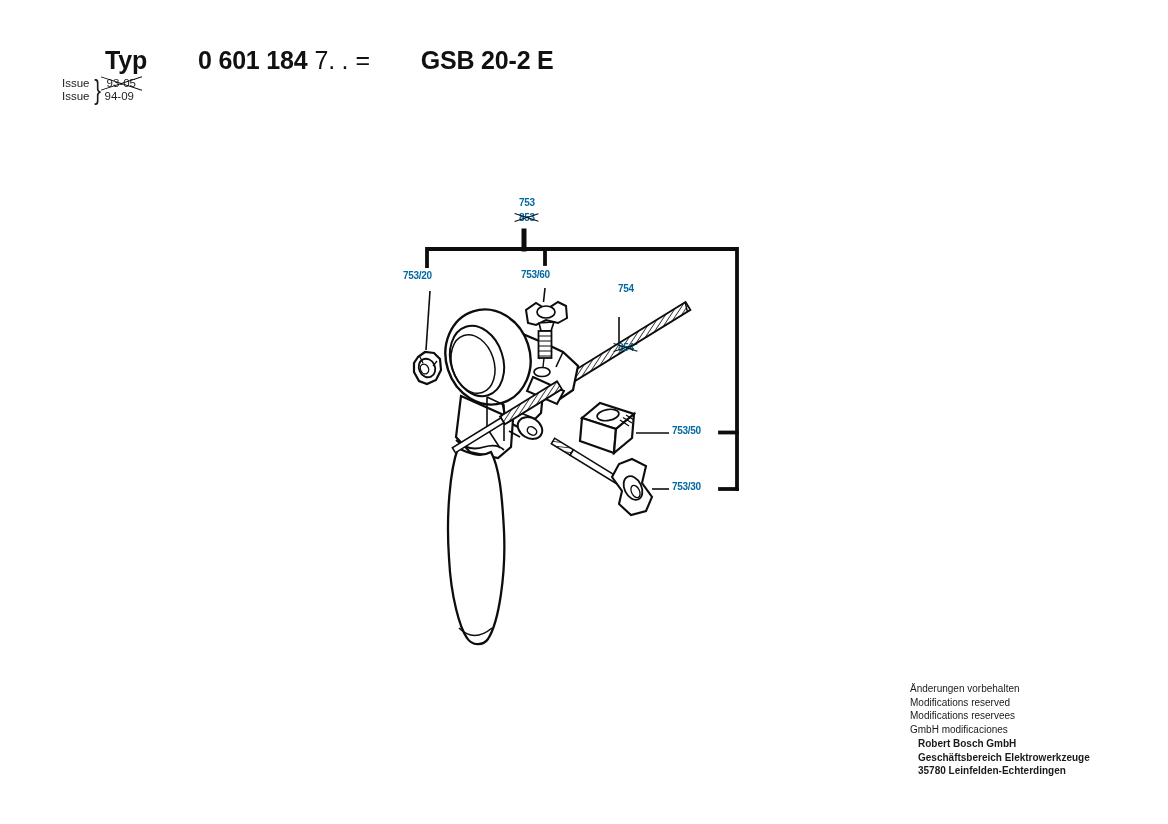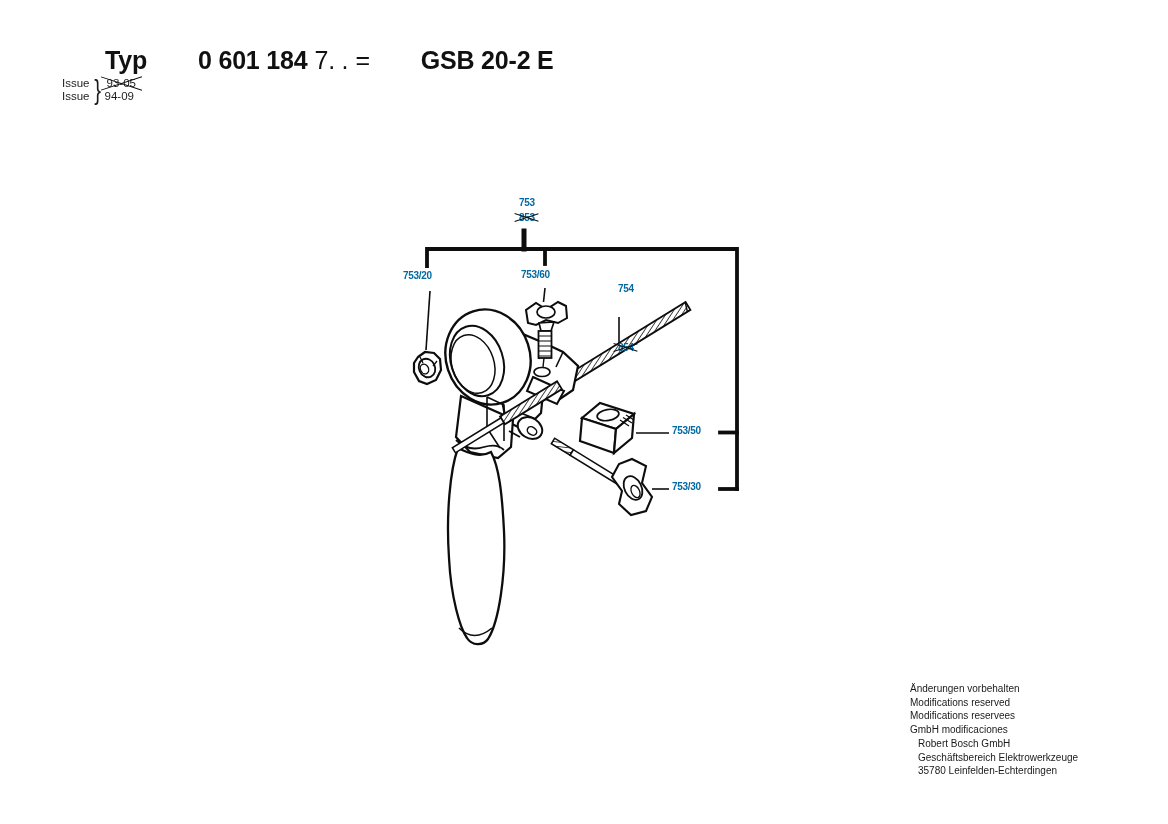--- a/index.html
+++ b/index.html
@@ -20,21 +20,21 @@
   
   .callout{position:absolute;font-weight:bold;font-size:10px;letter-spacing:-0.3px;color:#0369a1;white-space:nowrap;}
   .center{text-align:center;}
   .xout{position:relative;display:inline-block;padding:0 2px;}
   .xout .xl{position:absolute;left:-14%;width:128%;top:48%;height:0;border-top:1.7px solid #0d0d0d;}
   .xout .la{transform:rotate(18deg);}
   .xout .lb{transform:rotate(-18deg);}
   .xsmall .xl{border-top-width:1.3px;}
   
   #footer{left:910px;top:682px;font-size:10px;line-height:13.7px;color:#1a1a1a;}
-  #footer .bold{font-weight:normal;padding-left:8px;}
+  #footer .bold{font-weight:bold;padding-left:8px;}
   #footer div{white-space:nowrap;}
 </style>
 </head>
 <body>
 
 <div class="abs" id="title">
   <span class="b">Typ</span><span class="b">0 601 184</span><span class="r">7. .</span><span class="r">=</span><span class="b">GSB 20-2 E</span>
 </div>
 
 <div class="abs" id="rev">

